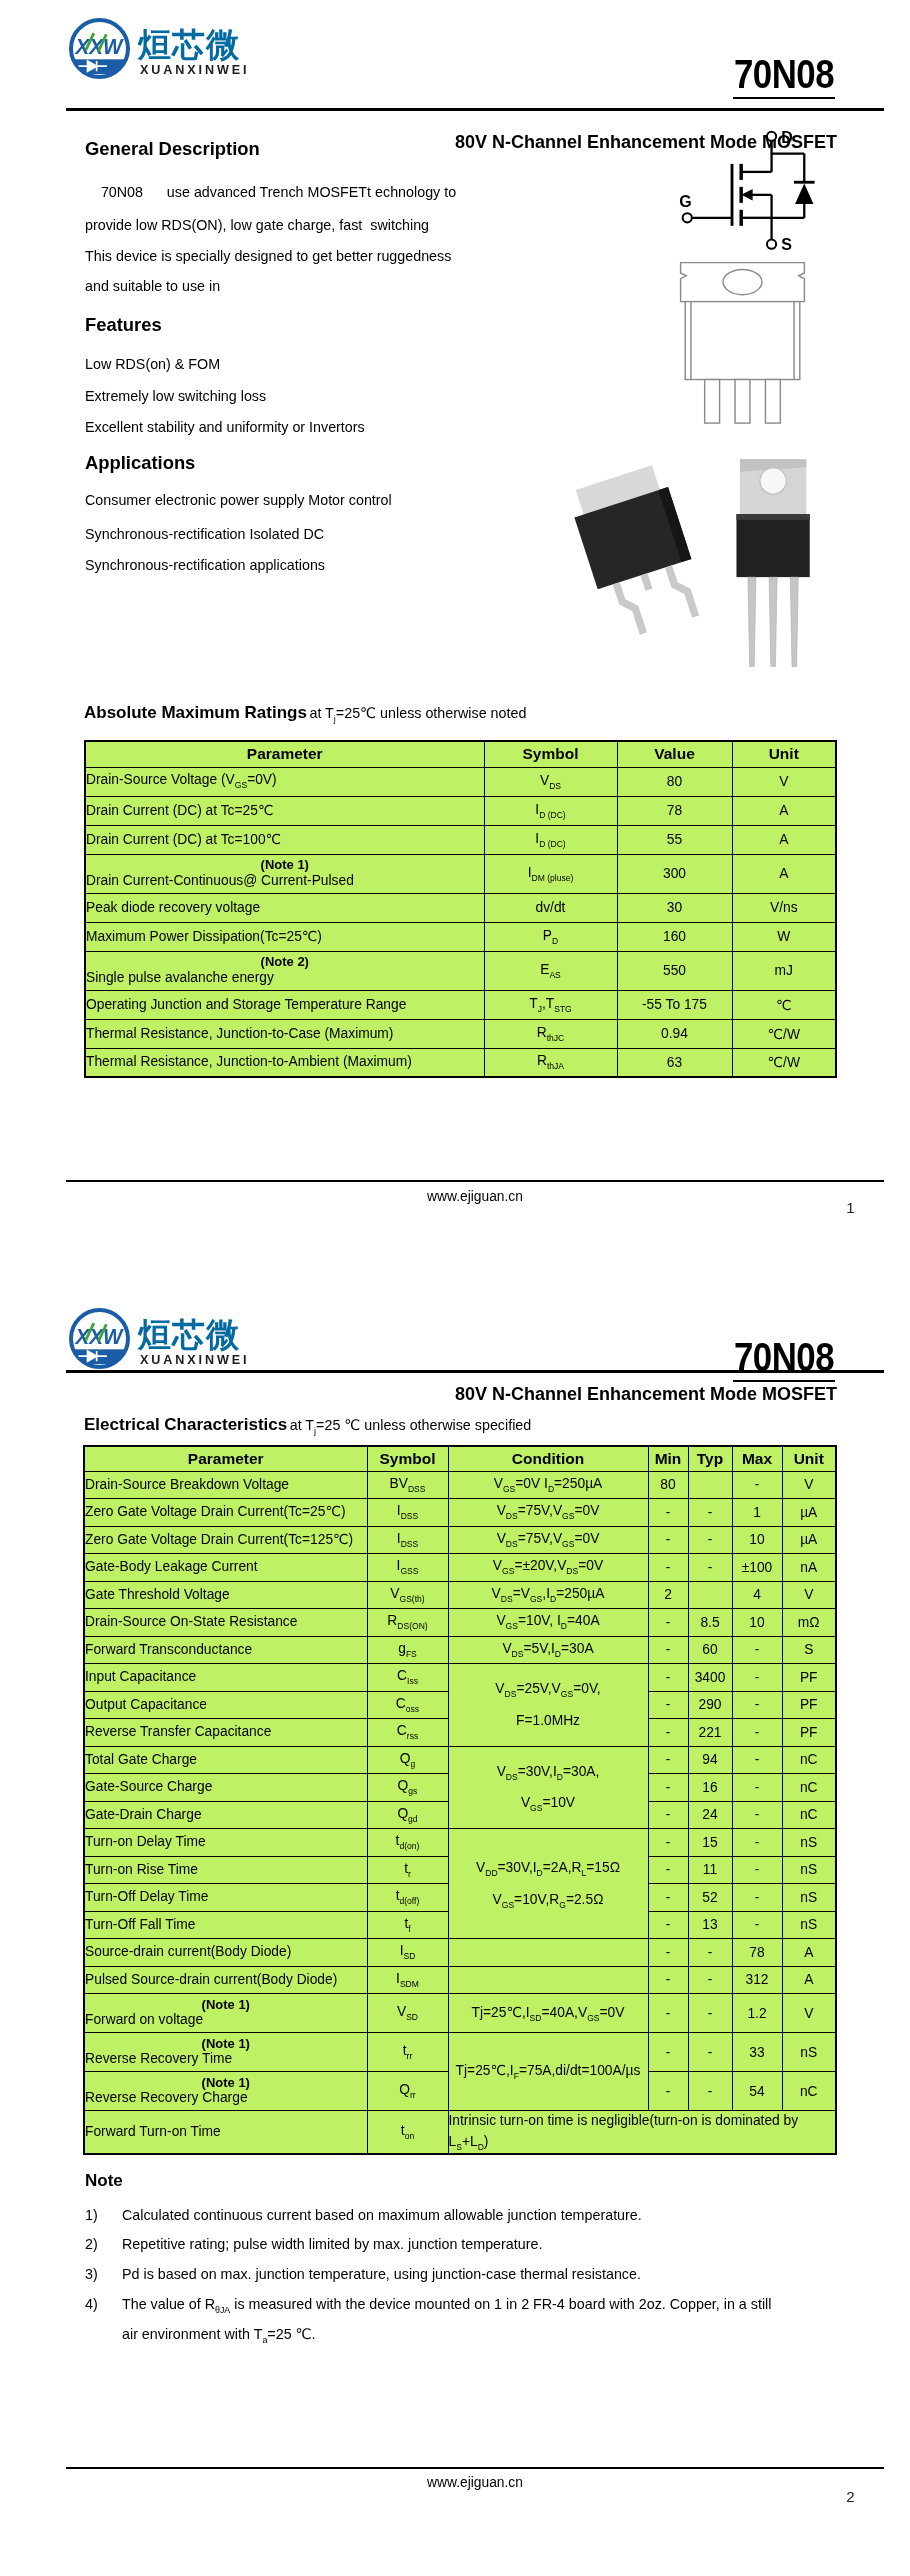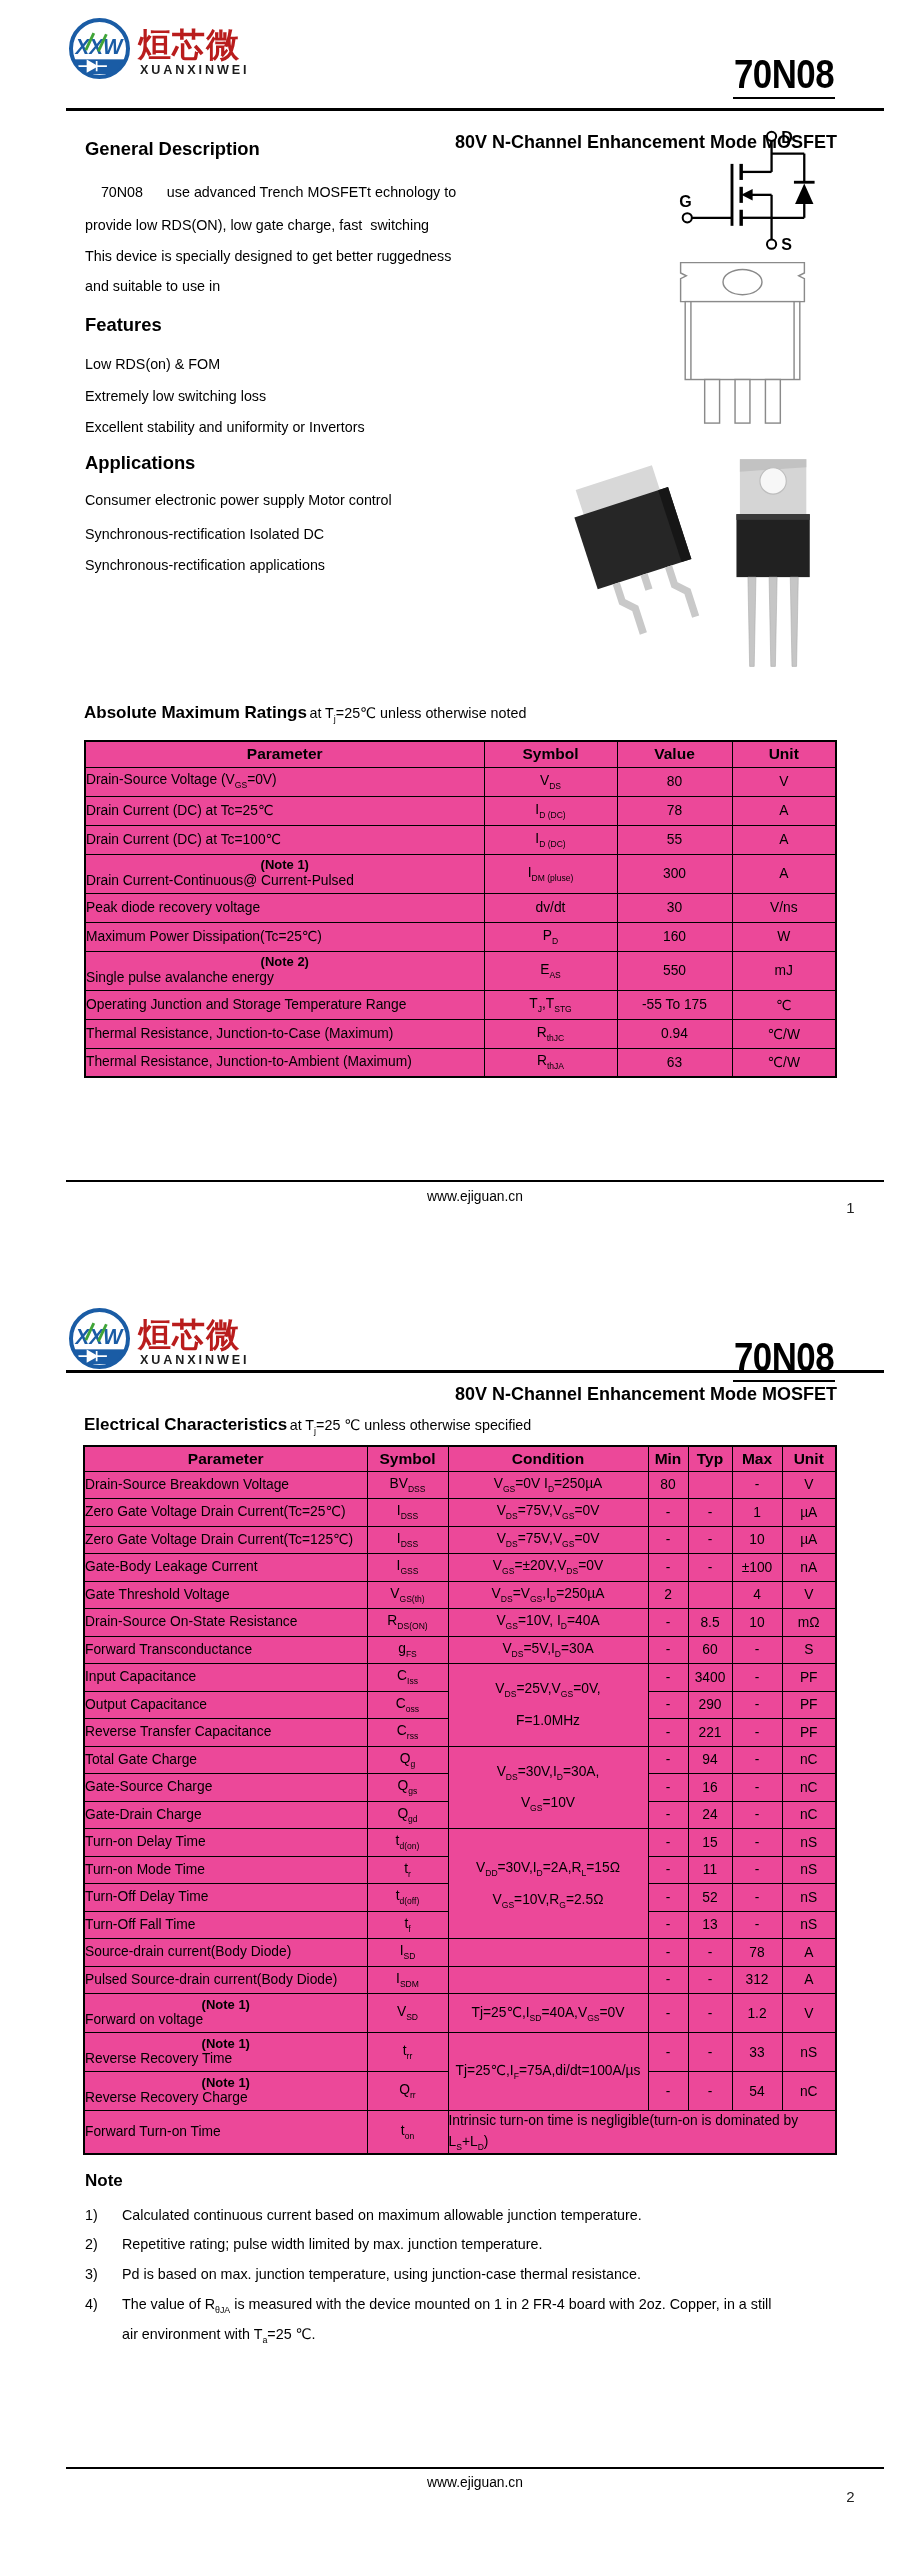--- a/index.html
+++ b/index.html
@@ -1,32 +1,32 @@
 <!DOCTYPE html>
 <html style="font-size:9.2px"><head>
 <meta charset="utf-8">
 <style>
   html,body{margin:0;padding:0;background:#ffffff;}
   .canvas{position:relative;width:910px;height:2576px;background:#fff;
           font-family:"Liberation Sans","DejaVu Sans",sans-serif;color:#000;overflow:hidden;}
   .abs{position:absolute;}
   
-  .logo-cn{position:absolute;left:71px;top:8px;font-size:33px;font-weight:bold;letter-spacing:1.1px;color:#b91c1c;}
+  .logo-cn{position:absolute;left:71px;top:8px;font-size:33px;font-weight:bold;letter-spacing:1.1px;color:#0369a1;}
   .logo-en{position:absolute;left:73px;top:48px;font-size:12.6px;letter-spacing:2.9px;color:#1d1d1d;font-weight:bold;}
   .part-title{display:inline-block;font-size:41px;font-weight:bold;line-height:1;
               transform:scaleX(.85);transform-origin:100% 100%;
               border-bottom:2.9px solid #000;padding:0 1.1px 1.7px 1.1px;letter-spacing:-0.6px;}
   .rule{position:absolute;left:66px;width:818px;height:2.9px;background:#000;}
   .subtitle{position:absolute;right:73px;font-size:18px;font-weight:bold;white-space:nowrap;}
   .h1{font-size:18.4px;font-weight:bold;white-space:nowrap;}
   .body-line{font-size:14.3px;white-space:pre-wrap;}
   .sec-title-b{font-size:17px;font-weight:bold;}
   .sec-title-s{font-size:14.3px;font-weight:normal;}
   
-  table.dt{border-collapse:collapse;table-layout:fixed;border:2.3px solid #000;background:#ec4899;}
+  table.dt{border-collapse:collapse;table-layout:fixed;border:2.3px solid #000;background:#bef264;}
   table.dt td,table.dt th{border:1.7px solid #000;padding:0;overflow:hidden;}
   table.dt th{font-size:15.5px;font-weight:bold;text-align:center;vertical-align:middle;}
   table.dt td{font-size:13.8px;vertical-align:middle;}
   .t-abs thead tr{height:26px;} .t-abs tbody tr{height:29px;padding-left:40px;} .t-abs tbody tr.tall{height:39px;}
   .t-elec thead tr{height:25px;} .t-elec tbody tr{height:27.5px;}
   .t-elec tbody tr.tall{height:39px;} .t-elec tbody tr.last{height:40px;}
   td.pcell{text-align:left;padding:1.1px 3.4px 1.1px 6.9px;}
   td.c{text-align:center;}
   .pnote{text-align:center;font-weight:bold;font-size:13px;line-height:1.1;}
   .ptext{line-height:1.15;}
@@ -471,21 +471,21 @@
           </td>
           <td class="c">t<sub>d(on)</sub></td>
           <td class="c condm" rowspan="4">V<sub>DD</sub>=30V,I<sub>D</sub>=2A,R<sub>L</sub>=15Ω<br>V<sub>GS</sub>=10V,R<sub>G</sub>=2.5Ω</td>
           <td class="c">-</td>
           <td class="c">15</td>
           <td class="c">-</td>
           <td class="c">nS</td>
         </tr>
         <tr>
           <td class="pcell">
-            <div class="ptext">Turn-on Mode Time</div>
+            <div class="ptext">Turn-on Rise Time</div>
           </td>
           <td class="c">t<sub>r</sub></td>
           <td class="c">-</td>
           <td class="c">11</td>
           <td class="c">-</td>
           <td class="c">nS</td>
         </tr>
         <tr>
           <td class="pcell">
             <div class="ptext">Turn-Off Delay Time</div>

